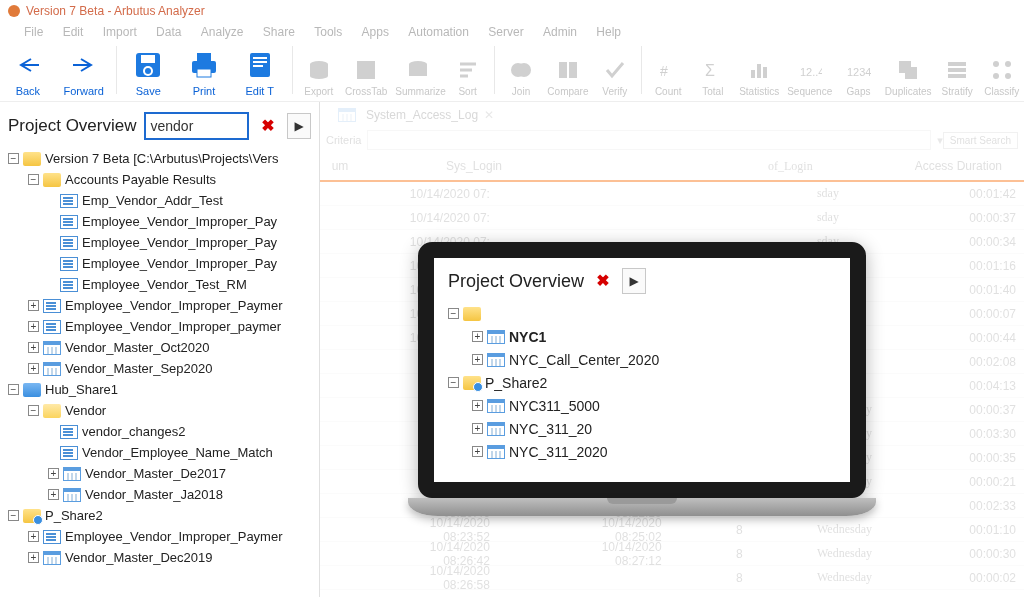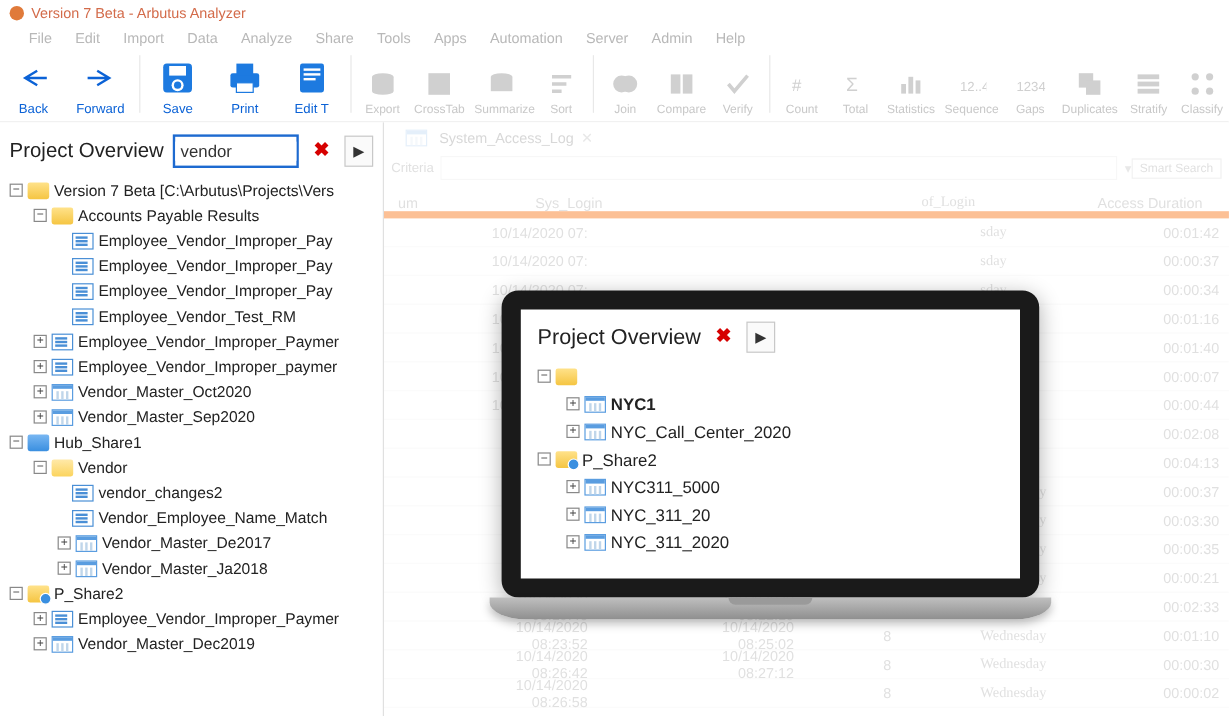--- a/index.html
+++ b/index.html
@@ -45,21 +45,21 @@
 .tlabel.bold{font-weight:700;}
 
 .grid-area{position:absolute;left:320px;top:0;right:0;height:495px;background:#fff;}
 .grid-fade{position:absolute;inset:0;background:rgba(255,255,255,0.55);pointer-events:none;}
 .tabrow{height:26px;display:flex;align-items:center;padding:0 10px;gap:10px;color:#a8a8a8;font-size:12px;}
 .tab{display:flex;align-items:center;gap:6px;padding:2px 8px;}
 .tab .table-ic{opacity:.35;}
 .critrow{height:24px;display:flex;align-items:center;justify-content:space-between;padding:0 6px;color:#bbb;font-size:11px;}
 .critbox{flex:1;margin:0 6px;height:20px;border:1px solid #eee;}
 .ssearch{border:1px solid #e0e0e0;padding:2px 6px;font-size:10px;color:#bbb;}
-.gridhead{display:flex;height:30px;border-bottom:6px solid #f97316;color:#bbb;font-size:12px;align-items:flex-end;}
+.gridhead{display:flex;height:30px;border-bottom:2px solid #f97316;color:#bbb;font-size:12px;align-items:center;}
 .col{padding:0 8px;text-align:right;}
 .col.num{width:40px;text-align:center;}
 .col.login{width:150px;}
 .col.logout{width:190px;}
 .col.emp{width:60px;text-align:center;}
 .col.day{width:130px;text-align:left;font-family:Liberation Serif, serif;}
 .col.dur{width:120px;text-align:right;}
 .gridrow{display:flex;height:24px;align-items:center;border-bottom:1px solid #f6f6f6;color:#bbb;font-size:12px;gap:48px;}
 .gridrow .col{color:#bbb;}
 
@@ -470,20 +470,25 @@
       <div class="tree-row lvl0">
           <span class="toggle">−</span>
           <span class="ticon folder"></span>
           <span class="tlabel">Version 7 Beta [C:\Arbutus\Projects\Vers</span>
         </div>
 
       <div class="tree-row lvl1">
           <span class="toggle">−</span>
           <span class="ticon folder"></span>
           <span class="tlabel">Accounts Payable Results</span>
+        </div>
+      <div class="tree-row lvl2">
+          <span class="conn"></span>
+          <span class="ticon script"></span>
+          <span class="tlabel">Emp_Vendor_Addr_Test</span>
         </div>
       <div class="tree-row lvl2">
           <span class="conn"></span>
           <span class="ticon script"></span>
           <span class="tlabel">Employee_Vendor_Improper_Pay</span>
         </div>
       <div class="tree-row lvl2">
           <span class="conn"></span>
           <span class="ticon script"></span>
           <span class="tlabel">Employee_Vendor_Improper_Pay</span>

